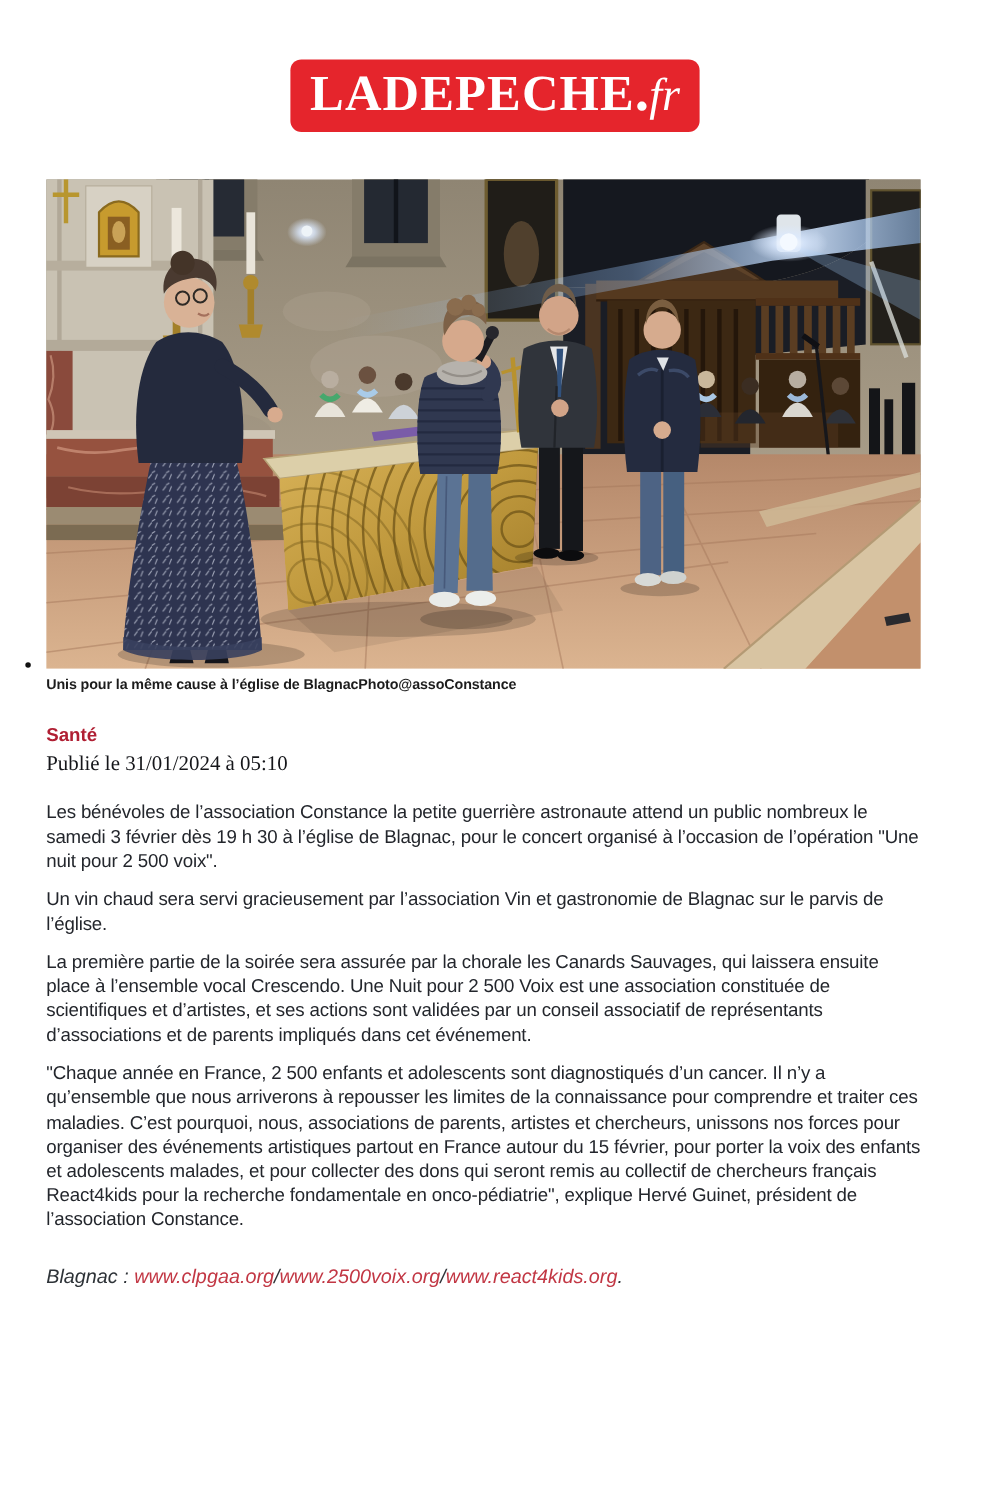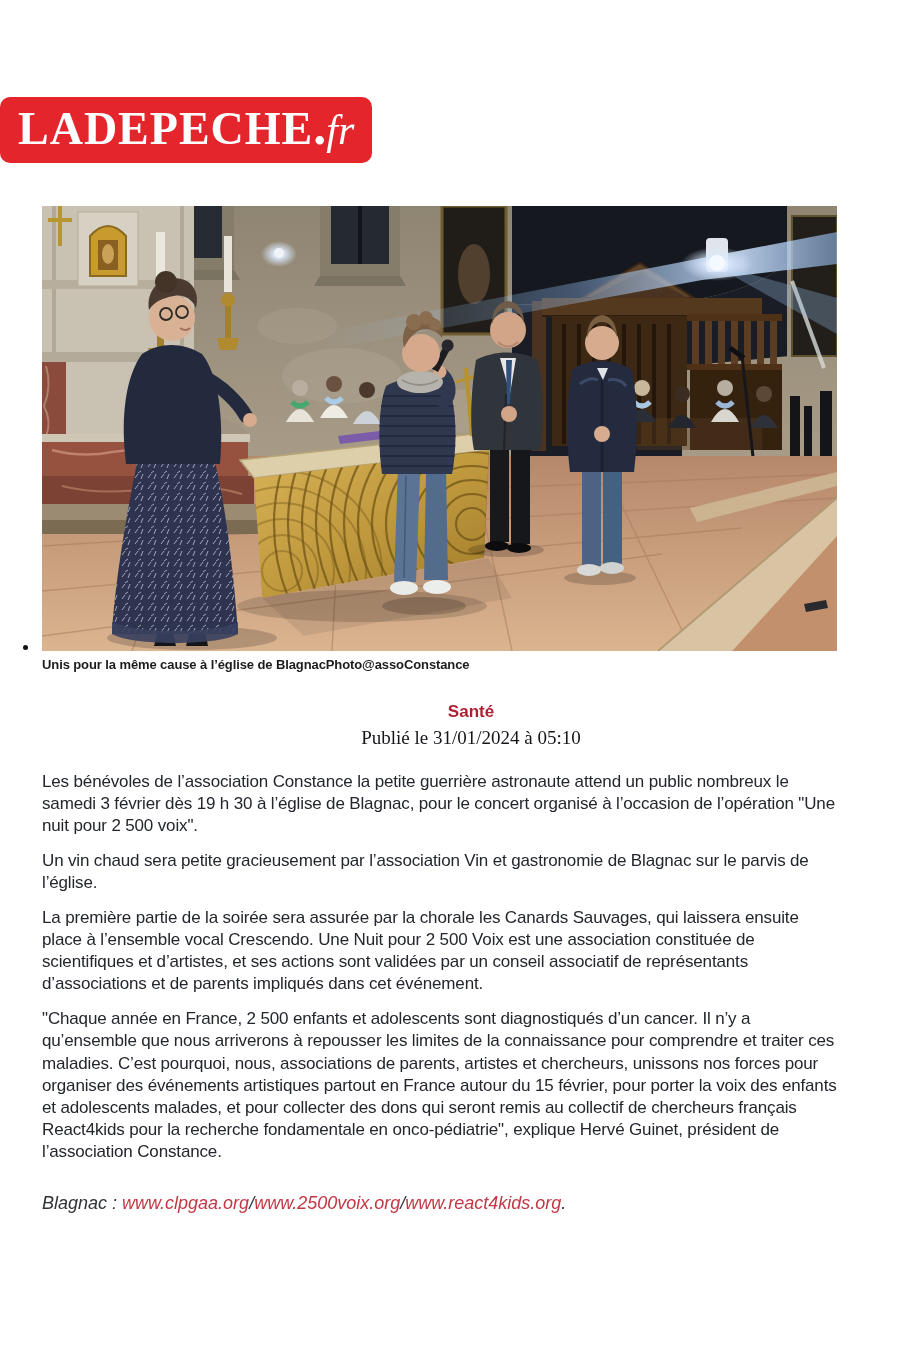--- a/index.html
+++ b/index.html
@@ -1,21 +1,21 @@
 <!DOCTYPE html>
 <html><head>
 <meta charset="utf-8">
 <style>
   html,body{margin:0;padding:0;}
   body{width:900px;height:1352px;background:#ffffff;overflow:hidden;
        font-family:"Liberation Sans",sans-serif;}
   .page{width:900px;height:1352px;position:relative;}
 
   
-  .masthead{padding-top:97px;}
+  .masthead{padding-top:54px;text-align:center;}
   .logo{display:inline-block;background:#e5252c;border-radius:10px;
         padding:4px 18px 10px 18px;text-decoration:none;line-height:1;}
   .logo-main{font-family:"Liberation Serif",serif;font-weight:700;
         font-size:46px;color:#ffffff;letter-spacing:1px;}
   .logo-dot{font-family:"Liberation Serif",serif;font-weight:700;
         font-size:52px;color:#ffffff;}
   .logo-fr{font-family:"Liberation Serif",serif;font-style:italic;
         font-size:42px;color:#ffffff;}
 
   h1.title{font-family:"Liberation Serif",serif;font-weight:400;
@@ -25,21 +25,21 @@
   
   ul.media-list{list-style:none;margin:20px 0 0 0;padding:0 0 0 42px;}
   ul.media-list > li{position:relative;width:795px;margin-top:43px;}
   ul.media-list > li::before{content:"";position:absolute;left:-19px;bottom:24px;
         width:5px;height:5px;border-radius:50%;background:#111;}
   figure{margin:0;padding:0;width:795px;}
   figure svg{display:block;}
   figcaption{font-weight:700;font-size:13px;line-height:1.35;color:#1c1c1c;
         margin-top:5px;letter-spacing:-0.1px;}
 
-  .meta{margin:28px 0 0 42px;text-align:center;}
+  .meta{margin:28px 0 0 42px;}
   .category{display:inline-block;color:#b01f33;font-weight:700;font-size:17px;
         text-decoration:none;}
   .published{font-family:"Liberation Serif",serif;font-size:19px;color:#15161a;
         margin-top:5px;}
 
   .body-text{margin:22px 63px 0 42px;width:795px;font-size:17px;
         line-height:1.3;color:#23262c;letter-spacing:-0.15px;}
   .body-text p{margin:0 0 13px 0;}
 
   .contact{margin:30px 63px 0 42px;font-style:italic;font-size:18px;
@@ -379,20 +379,20 @@
     </li>
   </ul>
 
   <div class="meta">
     <a class="category">Santé</a>
     <div class="published">Publié le 31/01/2024 à 05:10</div>
   </div>
 
   <div class="body-text">
     <p>Les bénévoles de l’association Constance la petite guerrière astronaute attend un public nombreux le samedi 3 février dès 19 h 30 à l’église de Blagnac, pour le concert organisé à l’occasion de l’opération "Une nuit pour 2 500 voix".</p>
-    <p>Un vin chaud sera petite gracieusement par l’association Vin et gastronomie de Blagnac sur le parvis de l’église.</p>
+    <p>Un vin chaud sera servi gracieusement par l’association Vin et gastronomie de Blagnac sur le parvis de l’église.</p>
     <p>La première partie de la soirée sera assurée par la chorale les Canards Sauvages, qui laissera ensuite place à l’ensemble vocal Crescendo. Une Nuit pour 2 500 Voix est une association constituée de scientifiques et d’artistes, et ses actions sont validées par un conseil associatif de représentants d’associations et de parents impliqués dans cet événement.</p>
     <p>"Chaque année en France, 2 500 enfants et adolescents sont diagnostiqués d’un cancer. Il n’y a qu’ensemble que nous arriverons à repousser les limites de la connaissance pour comprendre et traiter ces maladies. C’est pourquoi, nous, associations de parents, artistes et chercheurs, unissons nos forces pour organiser des événements artistiques partout en France autour du 15 février, pour porter la voix des enfants et adolescents malades, et pour collecter des dons qui seront remis au collectif de chercheurs français React4kids pour la recherche fondamentale en onco-pédiatrie", explique Hervé Guinet, président de l’association Constance.</p>
   </div>
 
   <p class="contact"><span>Blagnac : </span><a>www.clpgaa.org</a><span class="sep">/</span><a>www.2500voix.org</a><span class="sep">/</span><a>www.react4kids.org</a><span class="end">.</span></p>
 
 </div>
 
 </body></html>

